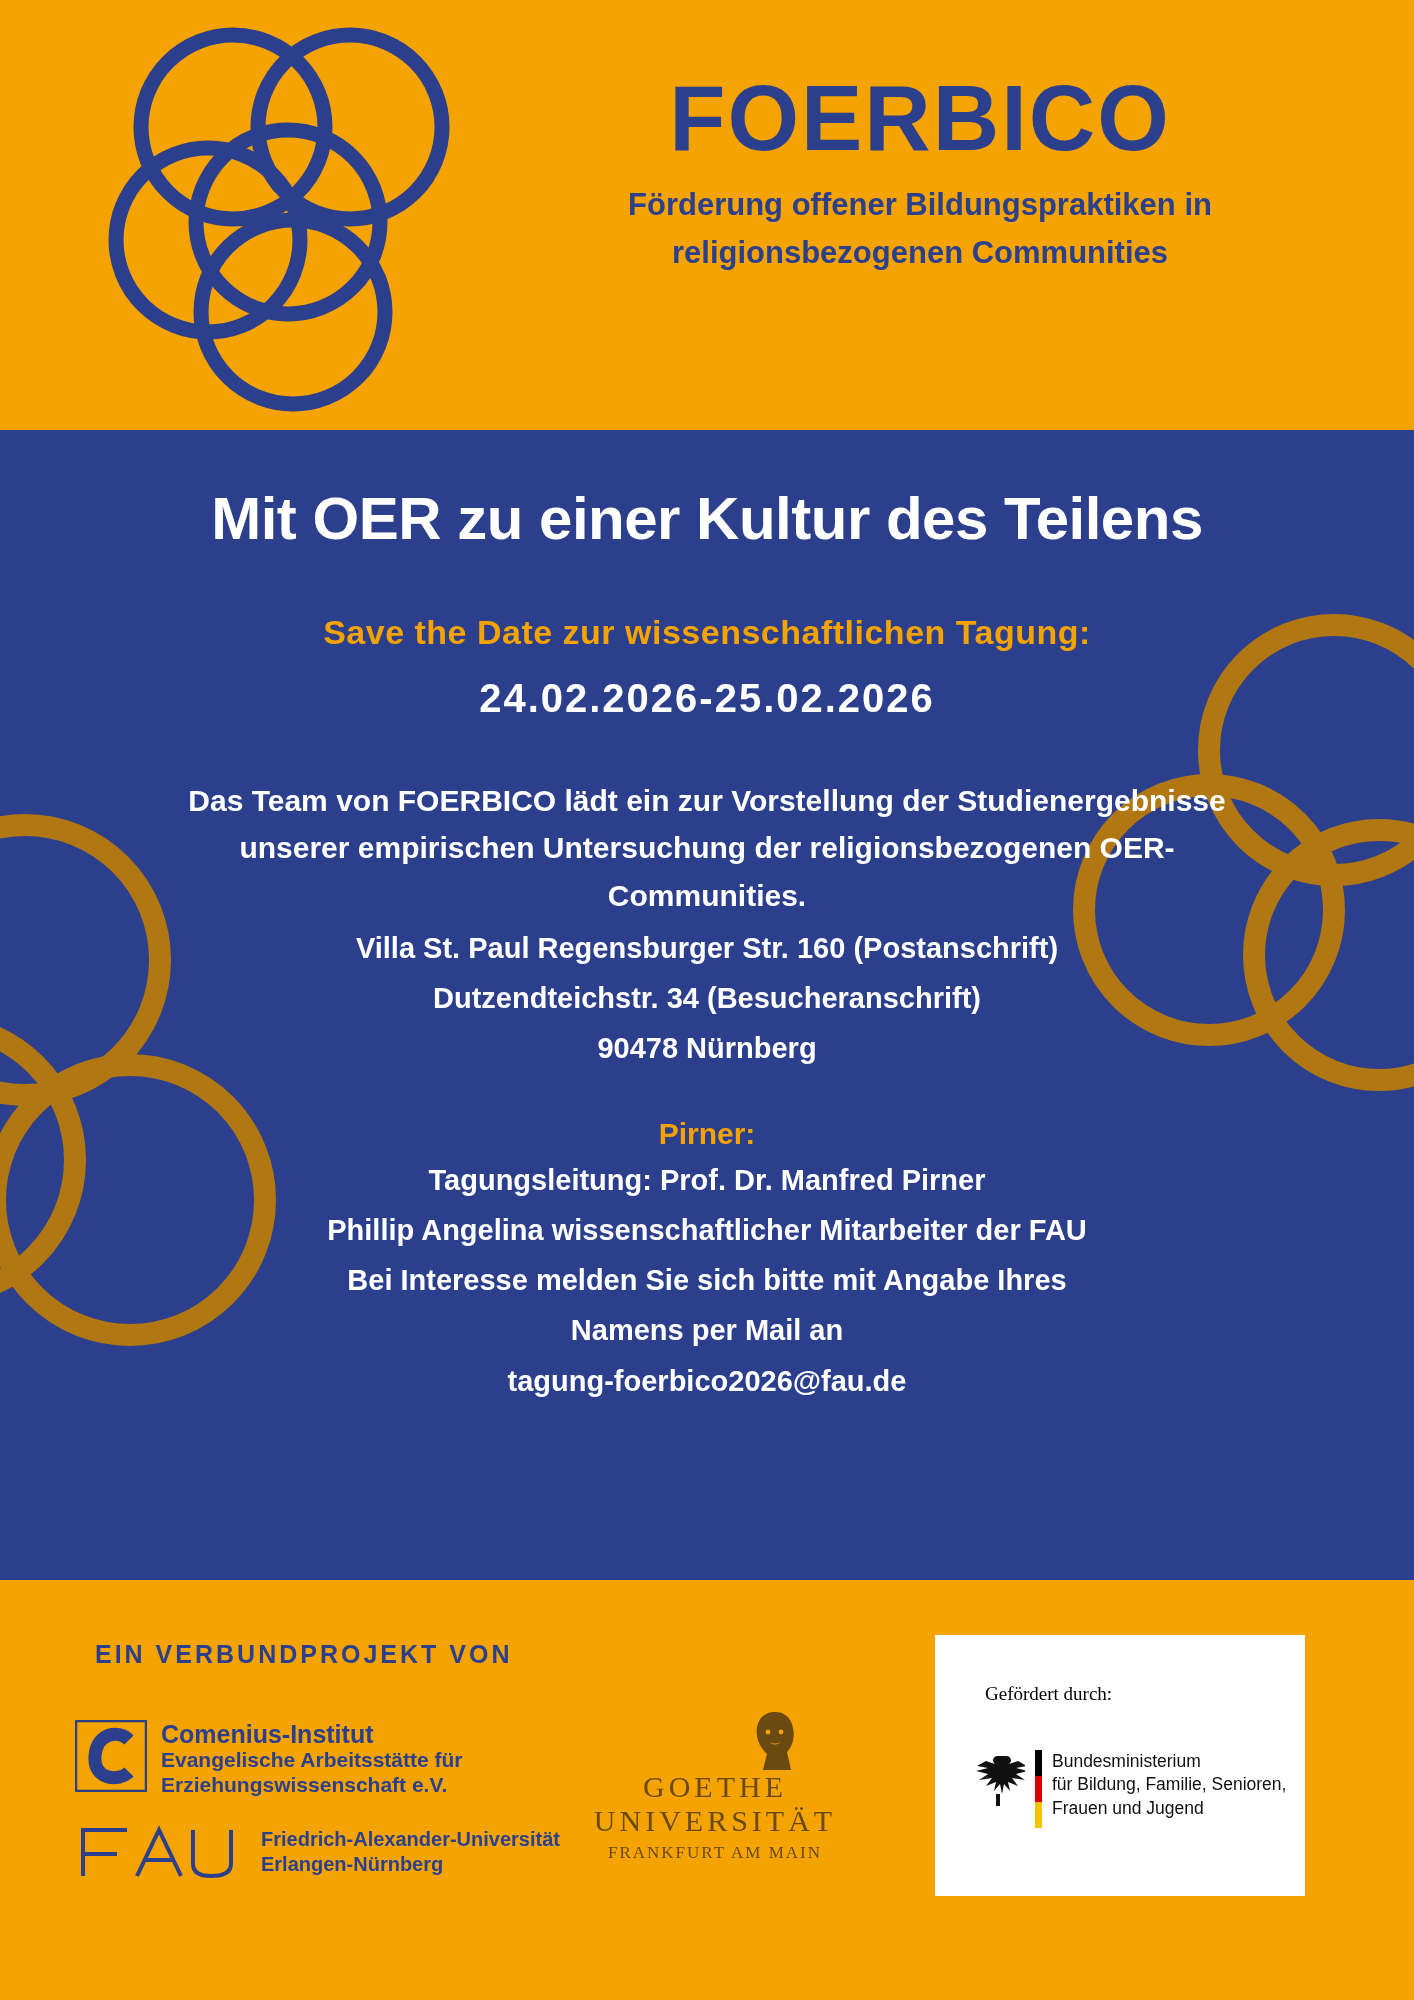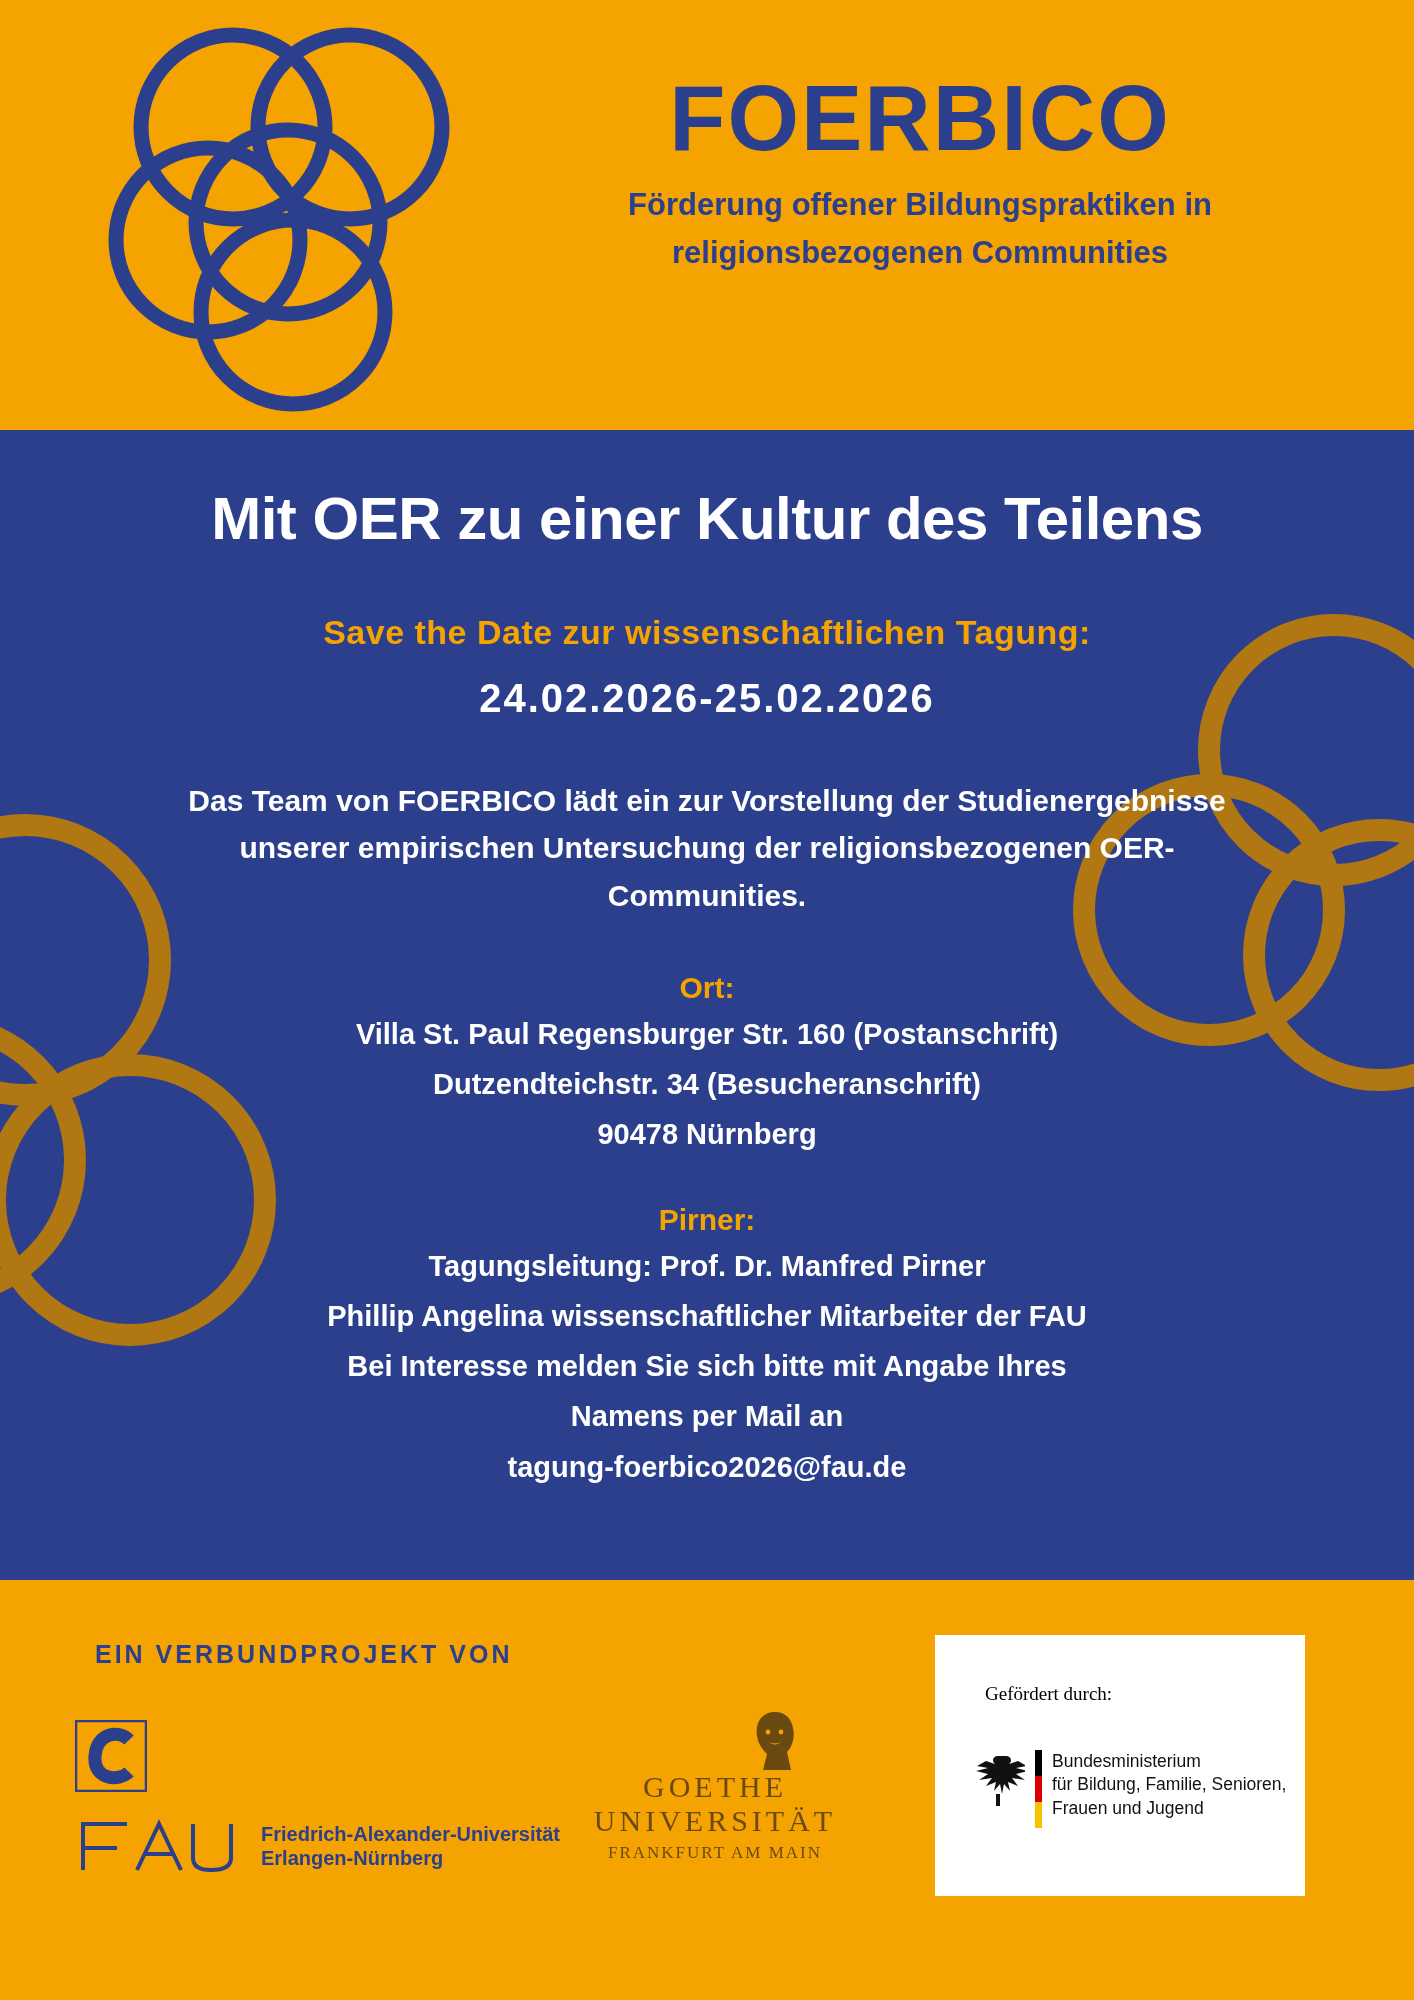--- a/index.html
+++ b/index.html
@@ -269,21 +269,20 @@
         </g>
       </svg>
     </div>
 
     <div class="blue-content">
       <div class="headline">Mit OER zu einer Kultur des Teilens</div>
       <div class="save-date">Save the Date zur wissenschaftlichen Tagung:</div>
       <div class="dates">24.02.2026-25.02.2026</div>
       <div class="intro">Das Team von FOERBICO lädt ein zur Vorstellung der Studienergebnisse unserer empirischen Untersuchung der religionsbezogenen OER-Communities.</div>
 
-      <div class="block-label">Ort:</div>
       <div class="block-line">Villa St. Paul Regensburger Str. 160 (Postanschrift)</div>
       <div class="block-line">Dutzendteichstr. 34 (Besucheranschrift)</div>
       <div class="block-line">90478 Nürnberg</div>
 
       <div class="block-label tight">Pirner:</div>
       <div class="block-line">Tagungsleitung: Prof. Dr. Manfred Pirner</div>
       <div class="block-line">Phillip Angelina wissenschaftlicher Mitarbeiter der FAU</div>
       <div class="block-line">Bei Interesse melden Sie sich bitte mit Angabe Ihres</div>
       <div class="block-line">Namens per Mail an</div>
       <div class="block-line">tagung-foerbico2026@fau.de</div>
@@ -296,20 +295,25 @@
 
     <div class="logos-left">
 
       <div class="comenius">
         <div class="comenius-c">
           <svg viewBox="0 0 72 72" width="72" height="72" aria-hidden="true">
             <rect x="1" y="1" width="70" height="70" fill="none" stroke="#2b3f8c" stroke-width="2.5"></rect>
             <path d="M54 20 C44 10, 22 12, 20 36 C18 60, 44 62, 54 52" fill="none" stroke="#2b3f8c" stroke-width="13" stroke-linecap="butt"></path>
             <rect x="40" y="30" width="26" height="12" fill="#f5a300"></rect>
           </svg>
+        </div>
+        <div class="comenius-text">
+          <div class="l1">Comenius-Institut</div>
+          <div class="l2">Evangelische Arbeitsstätte für</div>
+          <div class="l2">Erziehungswissenschaft e.V.</div>
         </div>
       </div>
 
       <div class="fau-logo">
         <div class="fau-mark">
           <svg viewBox="0 0 168 56" width="168" height="56" aria-hidden="true">
             <g fill="none" stroke="#2b3f8c" stroke-width="4">
               <path d="M8 52 L8 6 L52 6"></path>
               <path d="M8 30 L42 30"></path>
               <path d="M62 52 L84 6 L106 52"></path>

